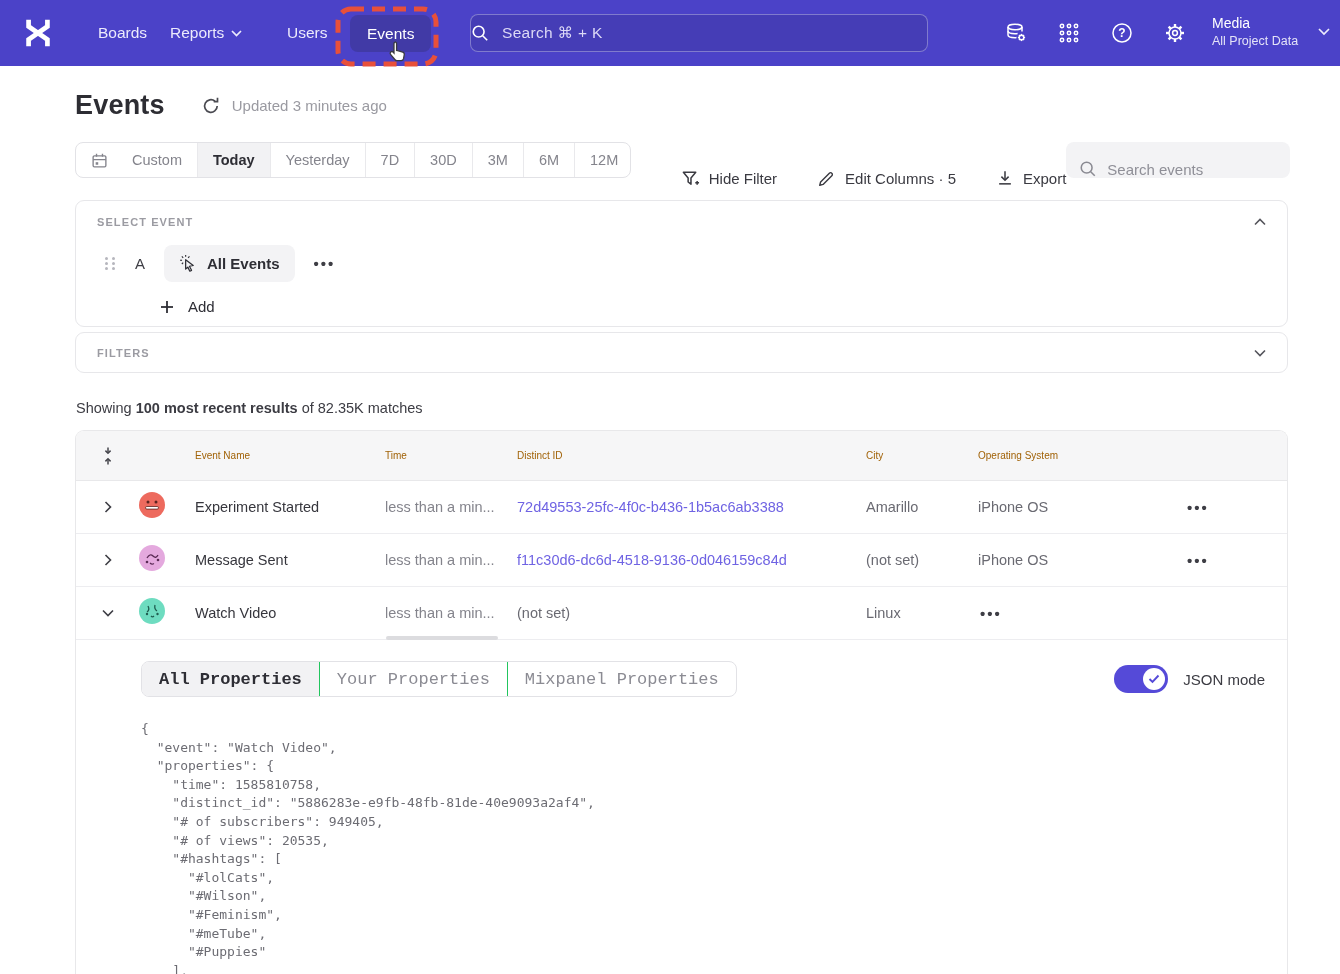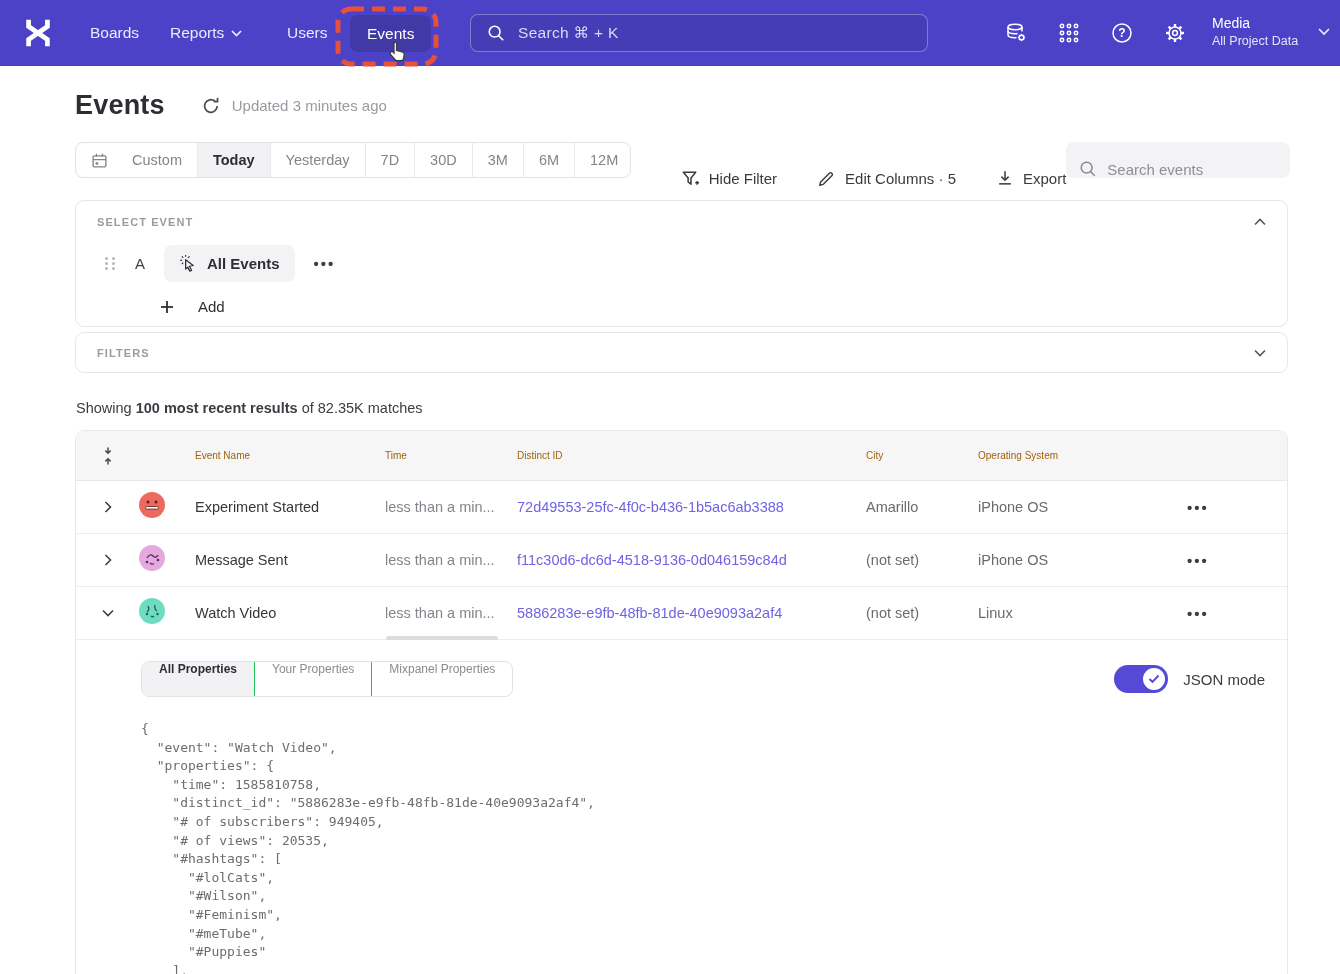--- a/index.html
+++ b/index.html
@@ -5,29 +5,29 @@
   * { margin:0; padding:0; box-sizing:border-box; }
   html,body { background:#fff; }
   body { font-family:"Liberation Sans", sans-serif; }
   .page { position:relative; width:1340px; height:974px; background:#fff; overflow:hidden; }
 
   
   .topnav { position:absolute; left:0; top:0; width:1340px; height:66px; background:#4b42c8; }
   .logo { position:absolute; left:22px; top:16px; width:32px; height:34px; cursor:pointer; }
   .nav-link { position:absolute; top:0; height:66px; display:flex; align-items:center; gap:7px;
               color:#eceafc; font-size:15.5px; cursor:pointer; }
-  .nav-link.boards { left:90px; }
+  .nav-link.boards { left:98px; }
   .nav-link.reports { left:170px; }
   .nav-link.users { left:287px; }
   .nav-events { position:absolute; left:350px; top:15px; height:37px; padding:0 17px;
                 display:flex; align-items:center; background:#413aa6; border-radius:8px;
                 color:#ffffff; font-size:15.5px; cursor:pointer; }
   .nav-search { position:absolute; left:470px; top:14px; width:458px; height:38px;
                 background:#453db6; border:1px solid rgba(255,255,255,0.32); border-radius:8px;
-                display:flex; align-items:center; gap:13px; padding-left:16px; cursor:text; }
+                display:flex; align-items:center; gap:13px; padding-left:0; cursor:text; }
   .nav-search .ph { color:#dcd9f6; font-size:15.5px; letter-spacing:.3px; }
   .nav-ic { position:absolute; top:21px; width:24px; height:24px; cursor:pointer; }
   .project { position:absolute; left:1212px; top:14px; cursor:pointer; }
   .project .p-name { color:#fff; font-size:14px; font-weight:400; line-height:19px; }
   .project .p-sub { color:rgba(255,255,255,0.85); font-size:12.5px; line-height:17px; }
   .proj-chev { position:absolute; left:1318px; top:28px; }
 
   
   .anno-box { position:absolute; left:334px; top:5px; width:106px; height:63px; pointer-events:none; }
   .anno-cursor { position:absolute; left:386px; top:40px; width:24px; height:26px; pointer-events:none; }
@@ -65,21 +65,21 @@
   .card-head { display:flex; align-items:center; padding:15px 21px 0 21px; }
   .chev-btn { margin-left:auto; cursor:pointer; display:flex; }
   .sel-row { display:flex; align-items:center; margin:17px 0 0 29px; }
   .drag { display:grid; grid-template-columns:4px 4px; grid-gap:2px 3px; cursor:grab; }
   .drag i { width:3px; height:3px; border-radius:50%; background:#b6b6bd; }
   .sel-letter { margin:0 19px 0 19px; font-size:15px; color:#3e3e45; }
   .event-chip { display:flex; align-items:center; gap:9px; background:#f3f3f5; border-radius:8px;
                 height:37px; padding:0 15px; cursor:pointer; }
   .event-chip span { font-size:15px; font-weight:600; color:#2e2e35; }
   .dots { margin-left:19px; color:#3e3e45; font-size:15px; letter-spacing:2px; font-weight:700; cursor:pointer; }
-  .add-btn { display:flex; align-items:center; gap:24px; margin:16px 0 0 84px; font-size:15px;
+  .add-btn { display:flex; align-items:center; gap:14px; margin:16px 0 0 84px; font-size:15px;
              font-weight:500; color:#2e2e35; cursor:pointer; width:max-content; }
 
   
   .summary { position:absolute; left:76px; top:400px; font-size:14.5px; color:#3c3c43; }
   .summary b { font-weight:700; }
 
   
   .table { position:absolute; left:75px; top:430px; width:1213px; height:560px;
            border:1px solid #e8e8ea; border-bottom:none; border-radius:9px 9px 0 0; overflow:hidden; background:#fff; }
   .tgrid { display:grid; grid-template-columns:50px 57px 190px 132px 349px 112px 207px 1fr; align-items:center; }
@@ -96,21 +96,21 @@
   .avatar { width:26px; height:26px; border-radius:50%; margin-left:13px; }
   .row-dots { padding-left:14px; color:#3e3e45; font-size:15px; letter-spacing:2px; font-weight:700; cursor:pointer; }
   .hscroll { position:absolute; left:310px; top:205px; width:112px; height:4px;
              background:#dcdcdf; border-radius:2px; cursor:pointer; }
 
   
   .detail { padding-top:21px; }
   .detail-head { display:flex; align-items:center; margin:0 22px 0 65px; }
   .tabs { display:flex; align-items:stretch; height:36px; border:1px solid #e2e2e6;
           border-radius:8px; overflow:hidden; background:#fff; }
-  .tab { display:flex; align-items:flex-start; padding:0 17px; font-size:12px; color:#8b8b93; cursor:pointer; }
+  .tab { display:flex; align-items:center; padding:0 17px; font-size:17px; color:#8b8b93; cursor:pointer;font-family:Liberation Mono, monospace; }
   .tab + .tab { border-left:1px solid #22c55e; }
   .tab.active { background:#f2f2f4; color:#2d2d34; font-weight:700; }
   .json-right { margin-left:auto; display:flex; align-items:center; gap:15px;justify-content:center; }
   .toggle { position:relative; width:54px; height:28px; background:#554ad8; border-radius:14px; cursor:pointer; }
   .knob { position:absolute; right:3px; top:3px; width:22px; height:22px; background:#fff;
           border-radius:50%; display:flex; align-items:center; justify-content:center; }
   .json-label { font-size:15px; color:#3c3c43; font-weight:500; }
   .json-pre { margin:23px 0 0 65px; font-family:"DejaVu Sans Mono", monospace; font-size:13px;
               line-height:18.6px; color:#6c6c73; white-space:pre; }
 </style>
@@ -413,21 +413,20 @@
         </svg>
       </span>
       <span><svg class="avatar" viewBox="0 0 26 26" style="background-color: rgb(110, 220, 192);">
         <path d="M9 8 q2 4 -1 6 M16 7 q-1 4 2 6" stroke="#1f5e50" stroke-width="1.3" fill="none"></path>
         <circle cx="8" cy="16" r="1.2" fill="#1f5e50"></circle>
             <circle cx="18.5" cy="16" r="1.2" fill="#1f5e50"></circle>
         <path d="M12 18 q1.5 1.6 3 0" stroke="#1f5e50" stroke-width="1.2" fill="none"></path>
       </svg></span>
       <span class="td name">Watch Video</span>
       <span class="td time">less than a min...</span>
-      <span class="td id">5886283e-e9fb-48fb-81de-40e9093a2af4</span>
       <span class="td dim">(not set)</span>
       <span class="td dim">Linux</span>
       <span class="row-dots">•••</span>
     </div>
 
     <div class="hscroll"></div>
 
     <div class="detail">
       <div class="detail-head">
         <div class="tabs">

